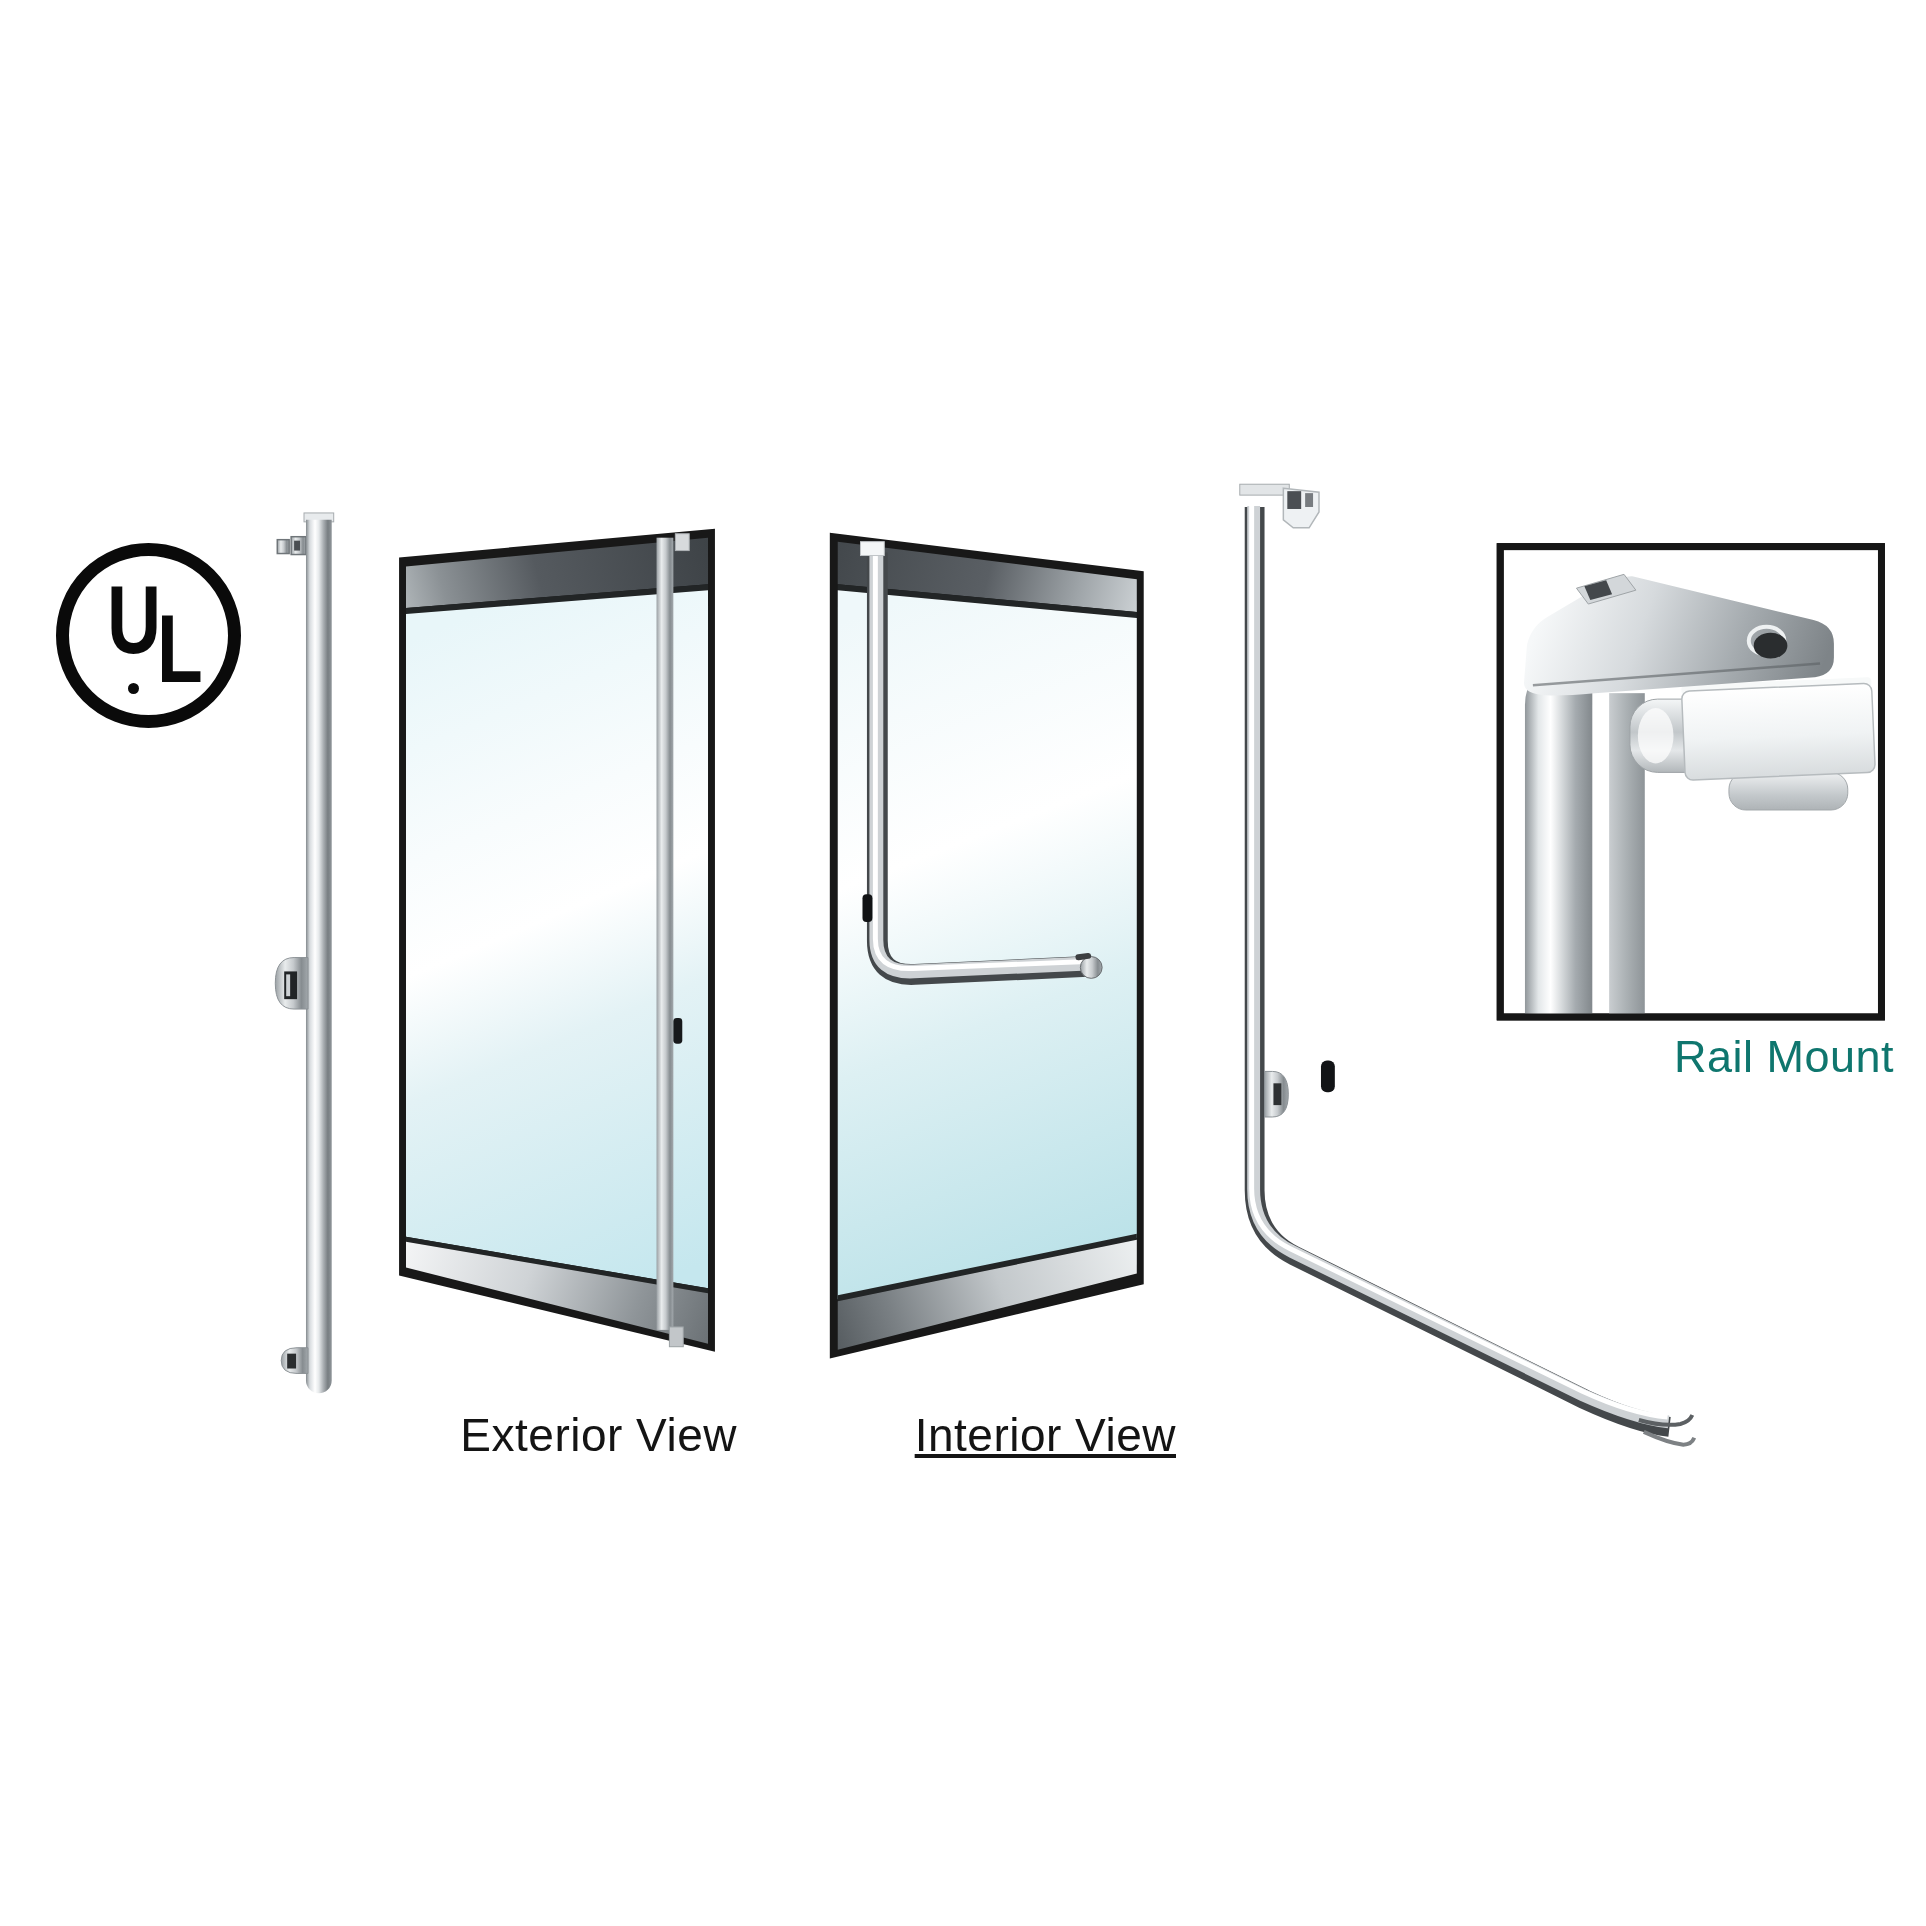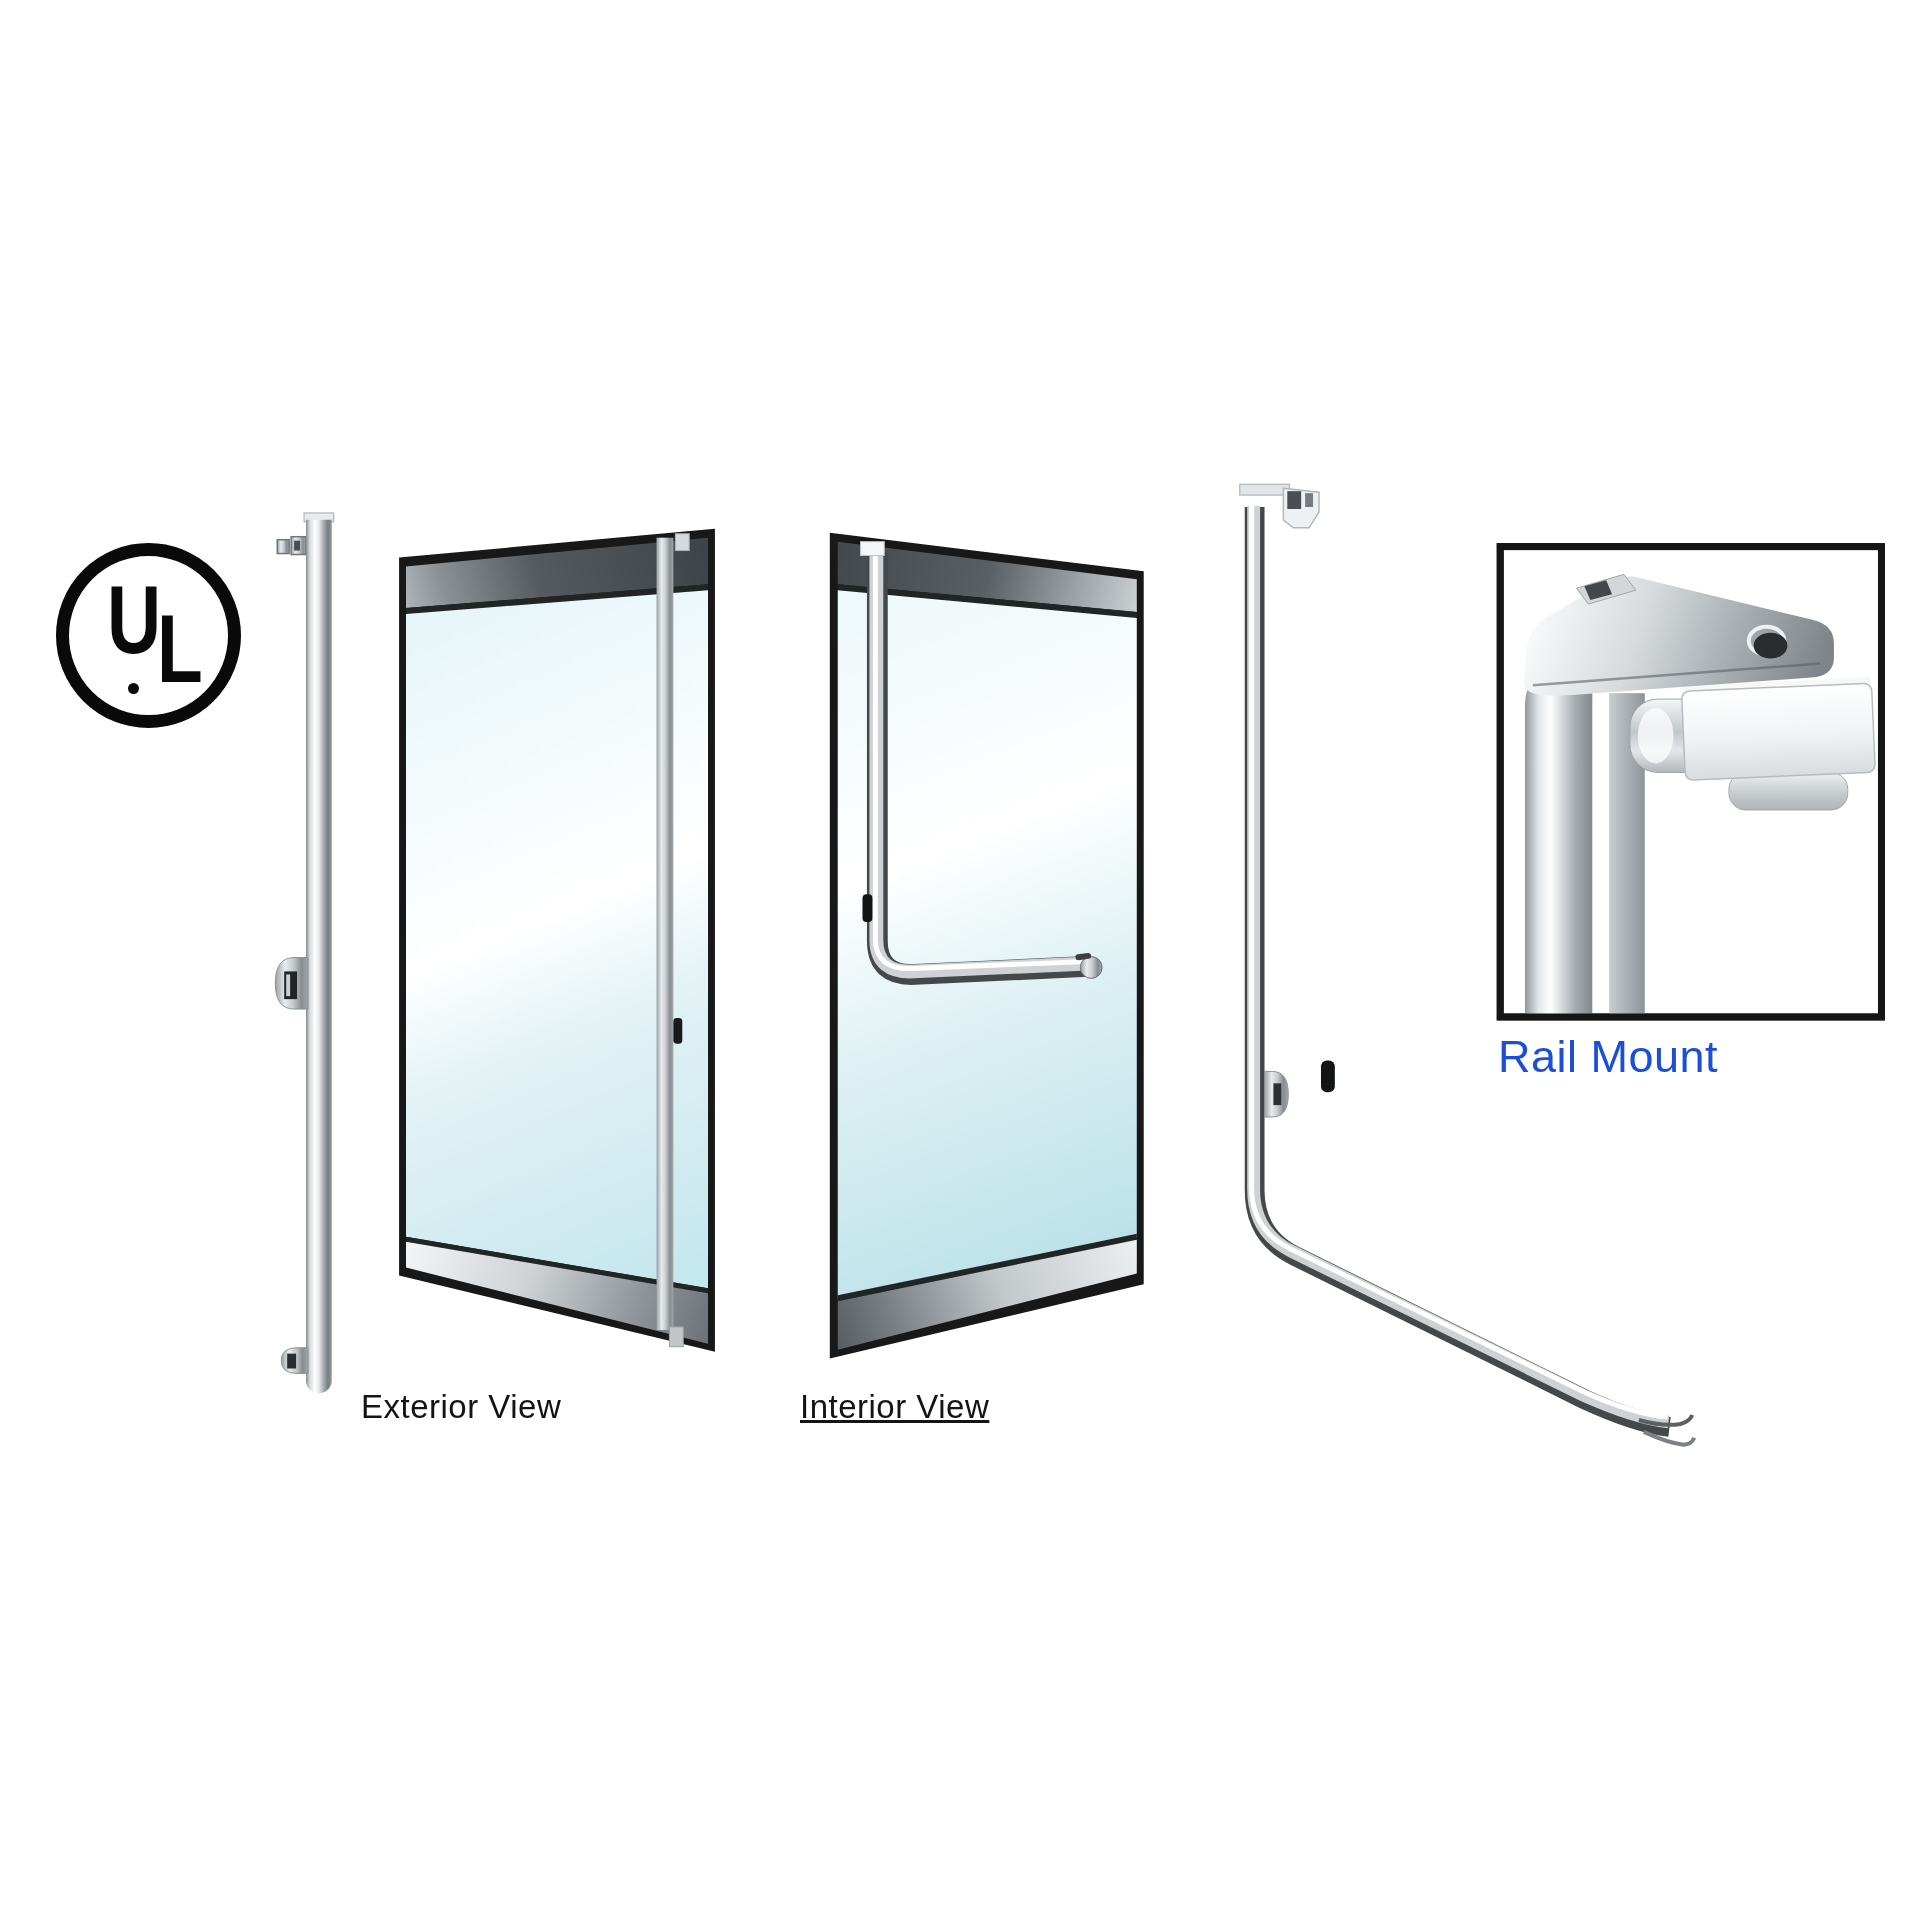--- a/index.html
+++ b/index.html
@@ -10,26 +10,26 @@
   
   .ul-logo{position:absolute;left:56px;top:543px;width:185px;height:185px;box-sizing:border-box;
            border:13px solid #0a0a0a;border-radius:50%;}
   .ul-letter{position:absolute;font-weight:bold;color:#0a0a0a;font-size:96px;line-height:1;
              display:inline-block;transform:scaleX(0.78);transform-origin:left top;}
   .ul-letter.u{left:38px;top:16px;}
   .ul-letter.l{left:88px;top:45px;}
   .ul-dot{position:absolute;left:59px;top:127px;width:11px;height:11px;border-radius:50%;background:#0a0a0a;}
 
   
-  .view-label{position:absolute;width:376px;text-align:left;font-size:33px;color:#141414;
-              letter-spacing:0.5px;white-space:nowrap;}
+  .view-label{position:absolute;width:376px;text-align:right;font-size:46px;color:#141414;
+              letter-spacing:0.5px;white-space:nowrap;margin-top:20px;}
   .label-exterior{left:361px;top:1388px;}
   .label-interior{left:800px;top:1388px;text-decoration:underline;}
-  .detail-caption{position:absolute;left:1498px;top:1032px;width:396px;text-align:left;
-                  font-size:45px;line-height:50px;color:#1d4ed8;letter-spacing:0.5px;}
+  .detail-caption{position:absolute;left:1498px;top:1032px;width:396px;text-align:right;
+                  font-size:45px;line-height:50px;color:#0f766e;letter-spacing:0.5px;}
 </style>
 </head>
 <body>
 
 <div class="canvas">
 
   <svg class="scene" viewBox="0 0 1946 1946" xmlns="http://www.w3.org/2000/svg">
     <defs>
       <linearGradient id="chromeRail" x1="0" y1="0" x2="1" y2="0">
         <stop offset="0" stop-color="#848a8e"></stop>

